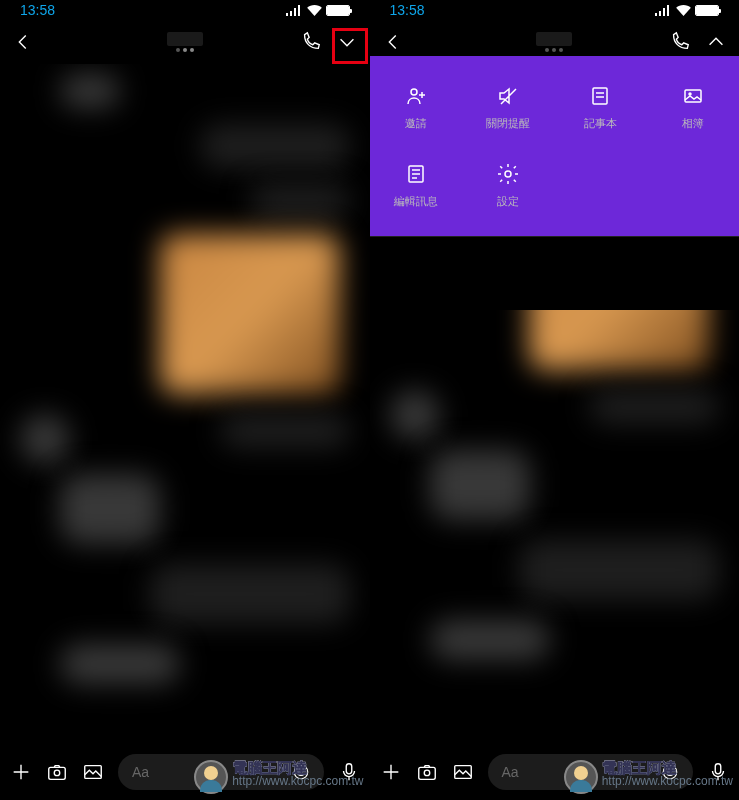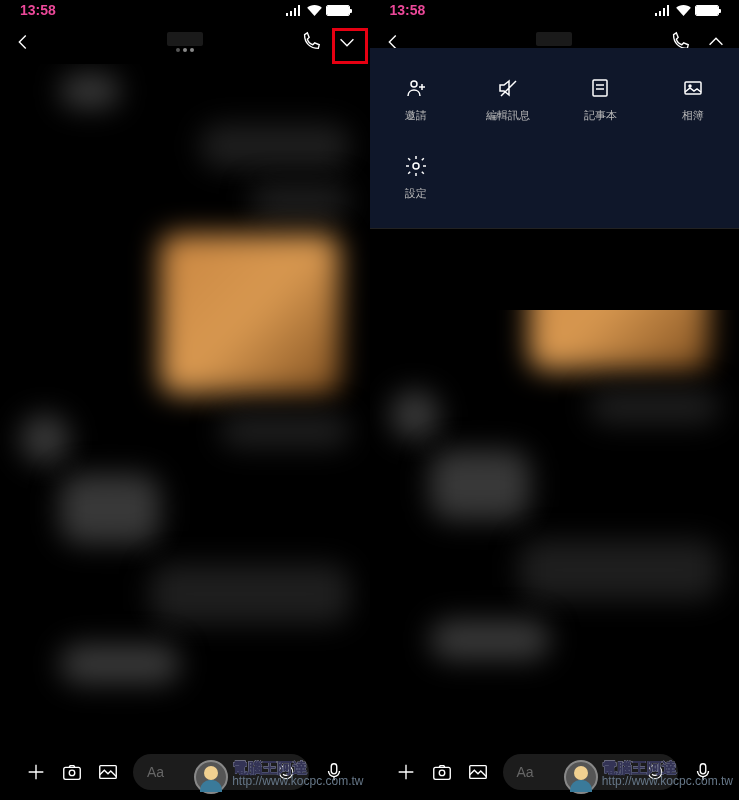--- a/index.html
+++ b/index.html
@@ -1,19 +1,19 @@
 <!DOCTYPE html>
 <html><head>
 <meta charset="utf-8">
 <style>
 *{margin:0;padding:0;box-sizing:border-box;font-family:-apple-system,"PingFang TC",sans-serif}
 body{background:#0a0a0a;width:739px;height:800px;position:relative;overflow:hidden}
 .phones{display:flex;width:739px;height:800px}
 .phone{width:369.5px;height:800px;background:#000;position:relative;overflow:hidden}
-.status-bar{height:20px;display:flex;justify-content:space-between;align-items:center;padding:0 20px;color:#ec4899;font-size:14px;font-weight:700}
+.status-bar{height:20px;display:flex;justify-content:space-between;align-items:center;padding:0 20px;color:#0ea5e9;font-size:14px;font-weight:400}
 .status-right{display:flex;gap:4px;align-items:center}
 .sig{width:17px;height:11px}.sig path{fill:#fff}
 .wifi{width:15px;height:11px}
 .batt{width:24px;height:11px;border:1px solid #fff;border-radius:2px;position:relative}
 .batt::after{content:"";position:absolute;right:-3px;top:3px;width:2px;height:4px;background:#fff;border-radius:0 1px 1px 0}
 .batt-fill{width:100%;height:100%;background:#fff;border-radius:1px}
 .nav{height:44px;display:flex;align-items:center;justify-content:space-between;padding:0 12px;position:relative}
 .nav-left{width:44px;display:flex;align-items:center;color:#fff}
 .nav-center{position:absolute;left:50%;transform:translateX(-50%);display:flex;flex-direction:column;align-items:center;gap:2px}
 .nav-title-redact{width:36px;height:14px;background:#1a1a1a;border-radius:2px}
@@ -21,23 +21,23 @@
 .dot{width:4px;height:4px;border-radius:50%;background:#555}
 .dot.active{background:#888}
 .nav-right{display:flex;gap:14px;align-items:center;color:#fff}
 .ic{width:22px;height:22px;stroke:#fff;stroke-width:1.5;fill:none}
 .highlight-box{border:3px solid #e60012;position:absolute}
 .chat-blur{position:absolute;top:64px;left:0;right:0;bottom:60px;overflow:hidden}
 .bubble{position:absolute;border-radius:20px;filter:blur(14px)}
 .b-gray{background:#383838}
 .b-dark{background:#1e1e1e}
 .b-orange{background:linear-gradient(135deg,#c88540,#d89850,#805020)}
-.input-bar{position:absolute;bottom:0;left:0;right:0;height:56px;display:flex;align-items:center;padding:0 25px;gap:14px;background:#000}
+.input-bar{position:absolute;bottom:0;left:0;right:0;height:56px;display:flex;align-items:center;padding:0 10px;gap:14px;background:#000}
 .input-field{flex:1;height:36px;background:#1c1c1c;border-radius:18px;display:flex;align-items:center;padding:0 14px;color:#666;font-size:14px;justify-content:space-between}
-.menu-panel{position:absolute;top:48px;left:0;right:0;background:#0f172a;border-bottom:1px solid #222;padding:12px 0;z-index:10}
+.menu-panel{position:absolute;top:56px;left:0;right:0;background:#6d28d9;border-bottom:1px solid #222;padding:12px 0;z-index:10}
 .menu-grid{display:grid;grid-template-columns:repeat(4,1fr)}
 .menu-item{display:flex;flex-direction:column;align-items:center;justify-content:center;height:78px;gap:8px;position:relative}
 .menu-item .ic{width:24px;height:24px}
 .menu-label{color:#bbb;font-size:11px}
 .watermark{position:absolute;bottom:6px;right:6px;display:flex;gap:4px;z-index:20}
 .wm-avatar{width:34px;height:34px;border-radius:50%;background:#555;border:2px solid #888;position:relative}
 .wm-avatar::before{content:"";position:absolute;width:14px;height:14px;background:#f0d090;border-radius:50%;top:4px;left:8px}
 .wm-avatar::after{content:"";position:absolute;width:22px;height:12px;background:#3a7a9a;border-radius:10px 10px 0 0;bottom:0;left:4px}
 .wm-text{display:flex;flex-direction:column;line-height:1}
 .wm-t1{font-size:15px;font-weight:700;background:linear-gradient(#fff,#9ac);-webkit-background-clip:text;color:transparent;-webkit-text-stroke:.5px #335}
@@ -182,36 +182,43 @@
           <svg class="ic" viewBox="0 0 24 24">
               <circle cx="10" cy="8" r="3"></circle>
               <path d="M4 20c0-4 3-6 6-6s6 2 6 6M18 8v6M15 11h6"></path>
             </svg>
           <span class="menu-label">邀請</span>
         </div>
         <div class="menu-item">
           <svg class="ic" viewBox="0 0 24 24">
               <path d="M4 9v6h4l5 4V5L8 9zM20 5L5 20"></path>
             </svg>
-          <span class="menu-label">編輯訊息</span>
+          <span class="menu-label">關閉提醒</span>
         </div>
         <div class="menu-item">
           <svg class="ic" viewBox="0 0 24 24">
               <rect x="5" y="4" width="14" height="16" rx="1"></rect>
               <path d="M8 9h8M8 13h8"></path>
             </svg>
           <span class="menu-label">記事本</span>
         </div>
         <div class="menu-item">
           <svg class="ic" viewBox="0 0 24 24">
               <rect x="4" y="6" width="16" height="12" rx="1"></rect>
               <circle cx="9" cy="10" r="1" fill="#fff"></circle>
               <path d="M4 16l5-4 4 3 3-2 4 3"></path>
             </svg>
           <span class="menu-label">相簿</span>
+        </div>
+        <div class="menu-item">
+          <svg class="ic" viewBox="0 0 24 24">
+              <rect x="5" y="4" width="14" height="16" rx="1"></rect>
+              <path d="M8 8h8M8 12h8M8 16h5"></path>
+            </svg>
+          <span class="menu-label">編輯訊息</span>
         </div>
         <div class="menu-item">
           <svg class="ic" viewBox="0 0 24 24">
               <circle cx="12" cy="12" r="3"></circle>
               <path d="M12 2v3M12 19v3M4.2 4.2l2 2M17.8 17.8l2 2M2 12h3M19 12h3M4.2 19.8l2-2M17.8 6.2l2-2"></path>
             </svg>
           <span class="menu-label">設定</span>
         </div>
         <div class="menu-item"></div>
         <div class="menu-item"></div>

